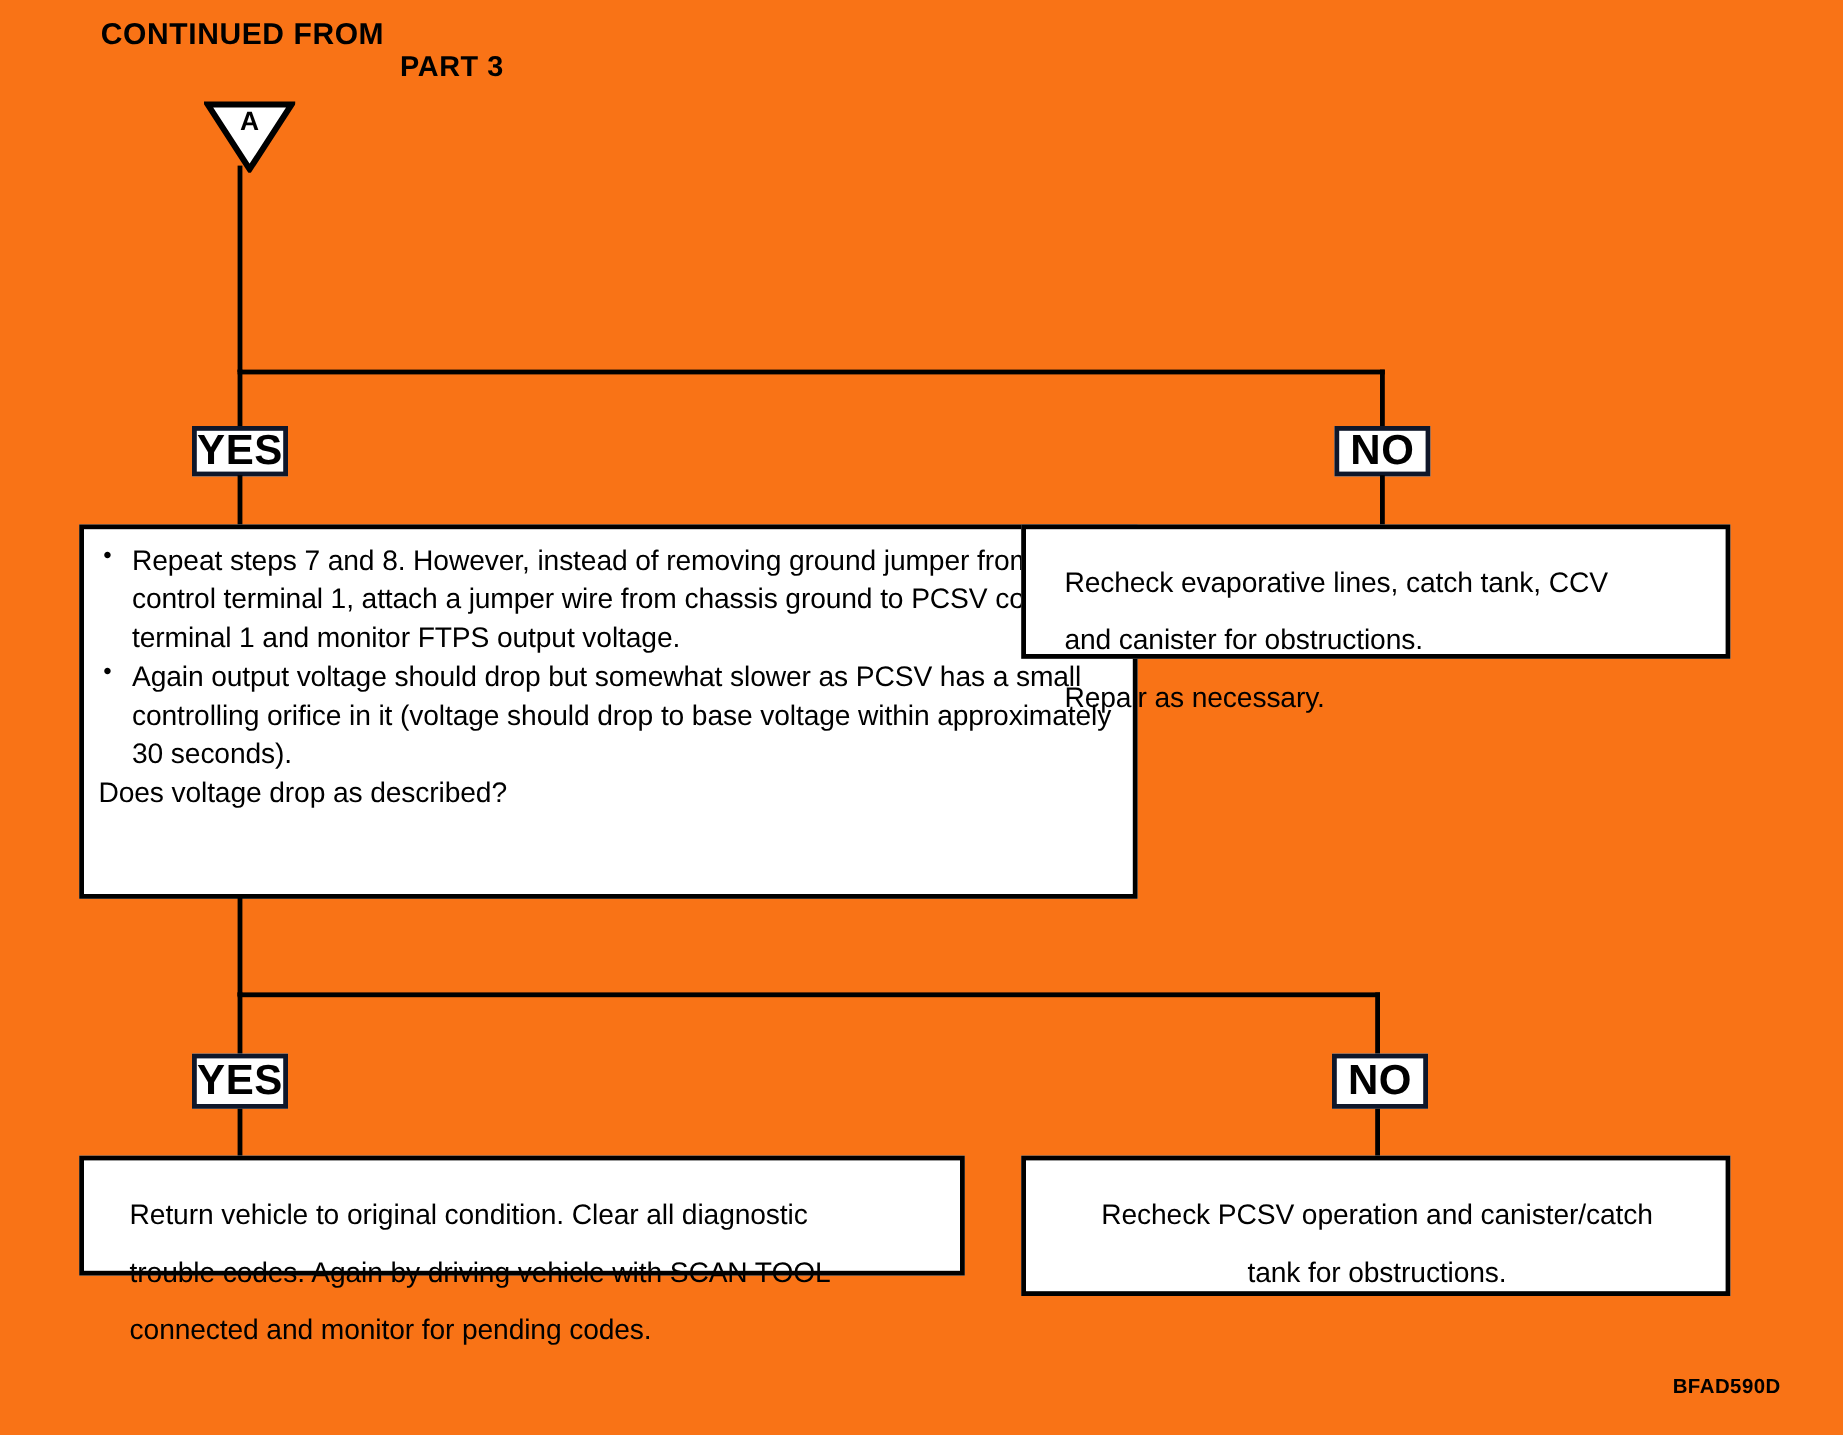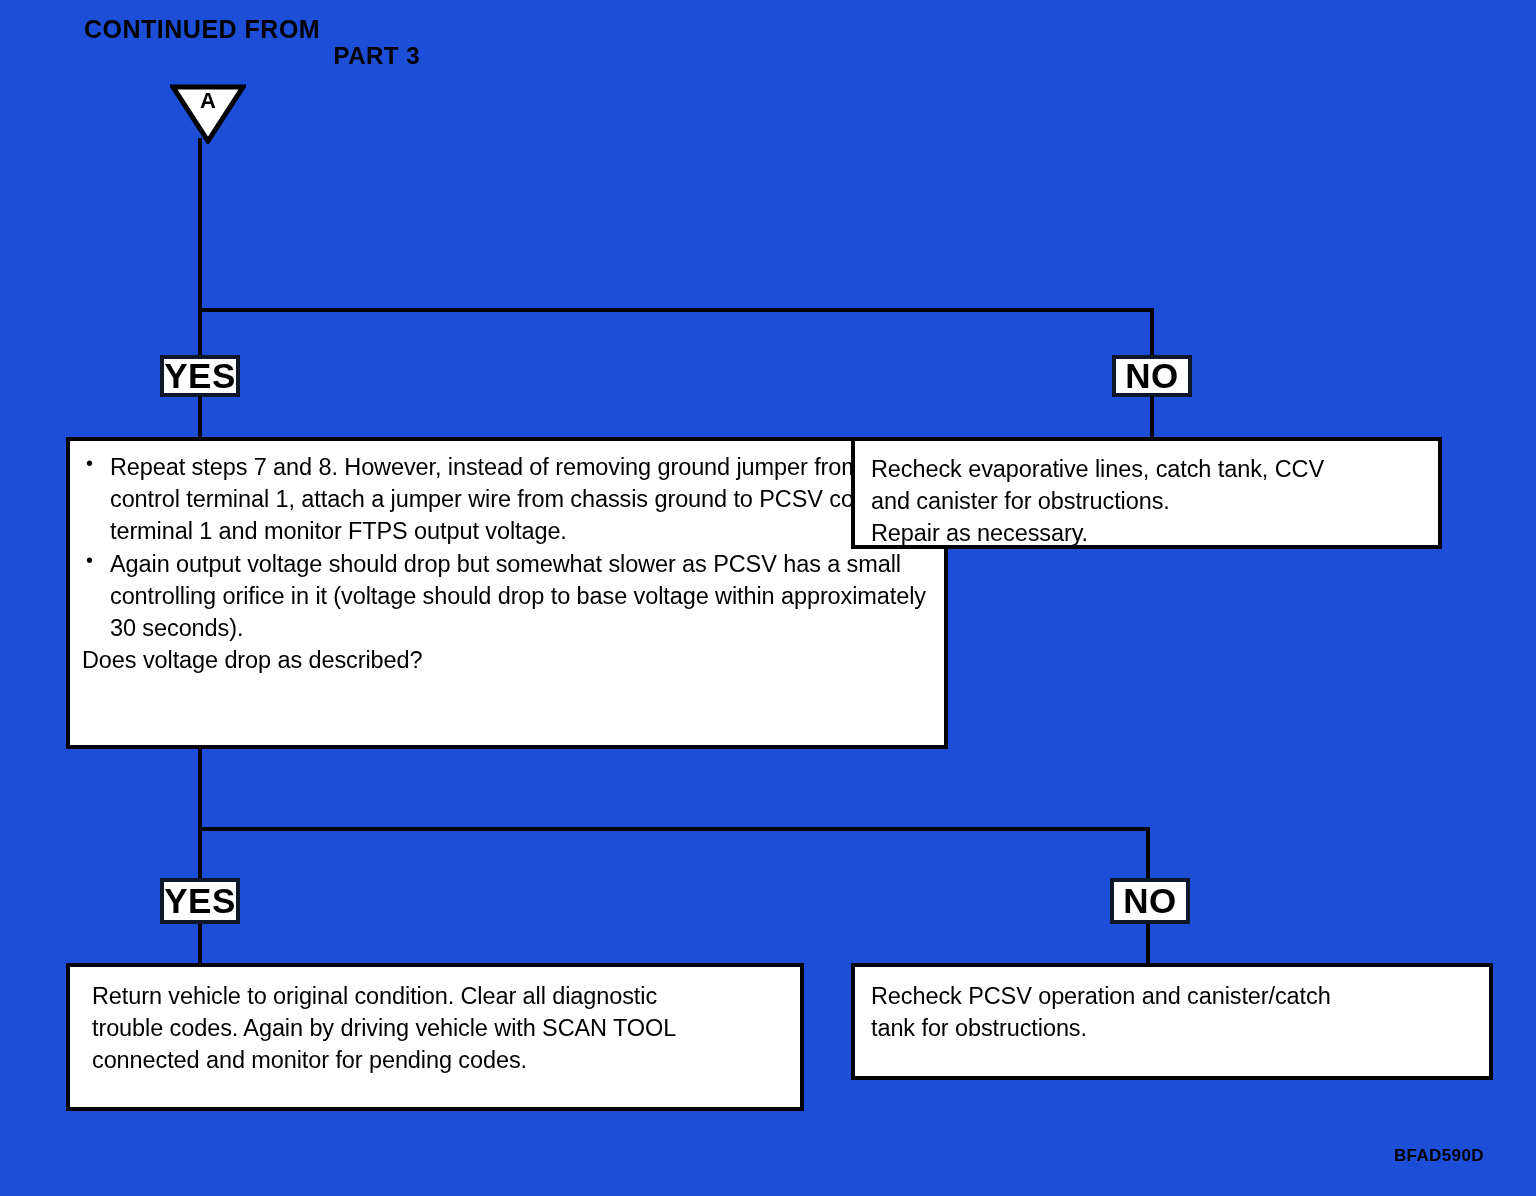--- a/index.html
+++ b/index.html
@@ -4,21 +4,21 @@
 <style>
   html, body {
     margin: 0;
     padding: 0;
     background: #ffffff;
   }
   #page {
     position: relative;
     width: 1536px;
     height: 1196px;
-    background: #1d4ed8;
+    background: #f97316;
     font-family: "Liberation Sans", sans-serif;
     color: #000000;
     overflow: hidden;
   }
 
   
   .header {
     position: absolute;
     left: 80px;
     top: 16px;
@@ -90,21 +90,21 @@
 
   
   .box {
     position: absolute;
     border: 4px solid #000000;
     background: #ffffff;
     box-sizing: border-box;
     padding: 10px 14px 10px 12px;
   }
   .box p {
-    margin: 0;
+    margin: 16px;
     font-size: 23.5px;
     line-height: 1.37;
     letter-spacing: -0.1px;
   }
   .bullet-list {
     margin: 0;
     padding: 0;
     list-style: none;
   }
   .bullet-list li {
@@ -188,26 +188,26 @@
 
   <div class="vline" style="left:198px; top:827px; height:54px;"></div>
   <div class="vline" style="left:1146px; top:827px; height:54px;"></div>
 
   <div class="tag" style="left:160px; top:878px; width:80px; height:46px;">YES</div>
   <div class="tag" style="left:1110px; top:878px; width:80px; height:46px;">NO</div>
 
   <div class="vline" style="left:198px; top:924px; height:42px;"></div>
   <div class="vline" style="left:1146px; top:924px; height:42px;"></div>
 
-  <div class="box" style="left:66px; top:963px; width:738px; height:148px; padding-left:22px; padding-top:13px;">
+  <div class="box" style="left:66px; top:963px; width:738px; height:100px; padding-left:22px; padding-top:13px;">
     <p>Return vehicle to original condition. Clear all diagnostic</p>
     <p>trouble codes. Again by driving vehicle with SCAN TOOL</p>
     <p>connected and monitor for pending codes.</p>
   </div>
 
-  <div class="box" style="left:851px; top:963px; width:642px; height:117px; padding-left:16px; padding-top:13px;">
+  <div class="box" style="left:851px; top:963px; width:591px; height:117px; padding-left:16px; padding-top:13px;text-align:center;">
     <p>Recheck PCSV operation and canister/catch</p>
     <p>tank for obstructions.</p>
   </div>
 
   <div class="footer-code">BFAD590D</div>
 
 </div>
 
 </body></html>

